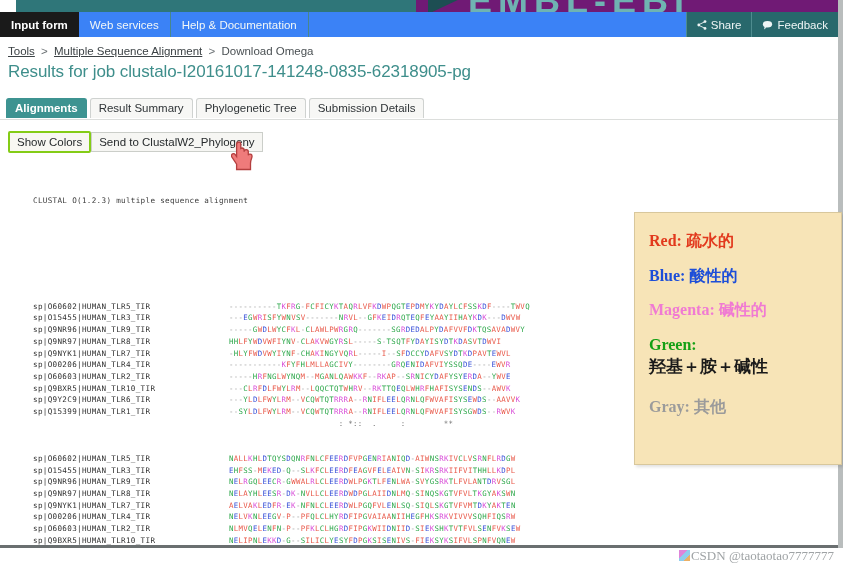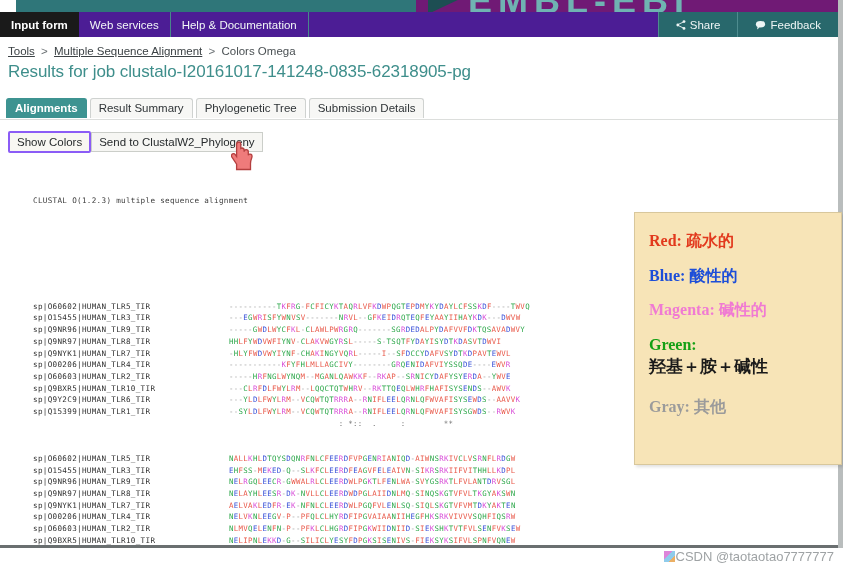--- a/index.html
+++ b/index.html
@@ -42,42 +42,42 @@
   #logo-strip .logo-cap {
     position: absolute; right: 3px; top: 0;
     width: 6px; height: 12px; background: #9aa0a0;
   }
 
   
   #navbar {
     position: absolute;
     left: 0; top: 12px;
     width: 838px; height: 25px;
-    background: #4c1d95;
+    background: #3b82f6;
     display: flex;
     align-items: stretch;
   }
   #navbar .nav-item {
     display: flex; align-items: center;
     padding: 0 11px;
     font-size: 11.5px;
     color: #f2f7f7;
     white-space: nowrap;
     border-right: 1px solid #48878a;
   }
   #navbar .nav-item.active {
     background: #1a1a1a;
     color: #ffffff;
     font-weight: bold;
     border-right: none;
   }
   #navbar .nav-spacer { flex: 1 1 auto; }
   #navbar .nav-right {
     display: flex; align-items: center;
-    padding: 0 17px;
+    padding: 0 10px;
     font-size: 11.5px;
     color: #eef5f5;
     background: #28686c;
     border-left: 1px solid #4e8c8f;
     white-space: nowrap;
     gap: 4px;
   }
   #navbar .nav-right svg { display: block; }
 
   
@@ -158,21 +158,21 @@
     padding: 3px 7px;
     border: 1px solid #cbcec9;
     background: #f6f6f3;
     color: #272b2d;
     white-space: nowrap;
     position: relative;
   }
   #actions .act-btn:nth-child(1) { border-radius: 3px 0 0 3px; }
   #actions .act-btn:nth-child(3) { border-radius: 0 3px 3px 0; }
   #actions .act-btn.highlight {
-    border: 2px solid #8b5cf6;
+    border: 2px solid #84cc16;
     z-index: 3;
     border-radius: 2px;
     background: #f8f7f2;
   }
 
   
   #hand-cursor {
     position: absolute;
     left: 231px; top: 140px;
     width: 26px; height: 32px;
@@ -256,21 +256,21 @@
     white-space: nowrap;
   }
 
   
   #watermark {
     position: absolute;
     right: 9px; bottom: 3px;
     font-size: 13px;
     color: #9fa3a5;
     white-space: nowrap;
-    font-family: Liberation Sans, sans-serif;
+    font-family: Liberation Serif, serif;
     z-index: 12;
   }
   #watermark .wm-badge {
     display: inline-block;
     width: 11px; height: 11px;
     vertical-align: -1px;
     margin-right: 1px;
     background:
       linear-gradient(135deg,#d86fd3 0 40%, #7cc3e8 40% 70%, #e8a24a 70% 100%);
     opacity: 0.85;
@@ -336,21 +336,21 @@
   </div>
 </div>
 
 <div id="right-strip"></div>
 
 <div id="breadcrumb">
   <span class="crumb-link">Tools</span>
   <span class="crumb-sep">&gt;</span>
   <span class="crumb-link">Multiple Sequence Alignment</span>
   <span class="crumb-sep">&gt;</span>
-  <span class="crumb-last">Colors Omega</span>
+  <span class="crumb-last">Download Omega</span>
 </div>
 
 <div id="page-title">Results for job clustalo-I20161017-141248-0835-62318905-pg</div>
 
 <div id="tabs">
   <div class="tab active">
     <span>Alignments</span>
   </div>
   <div class="tab">
     <span>Result Summary</span>

